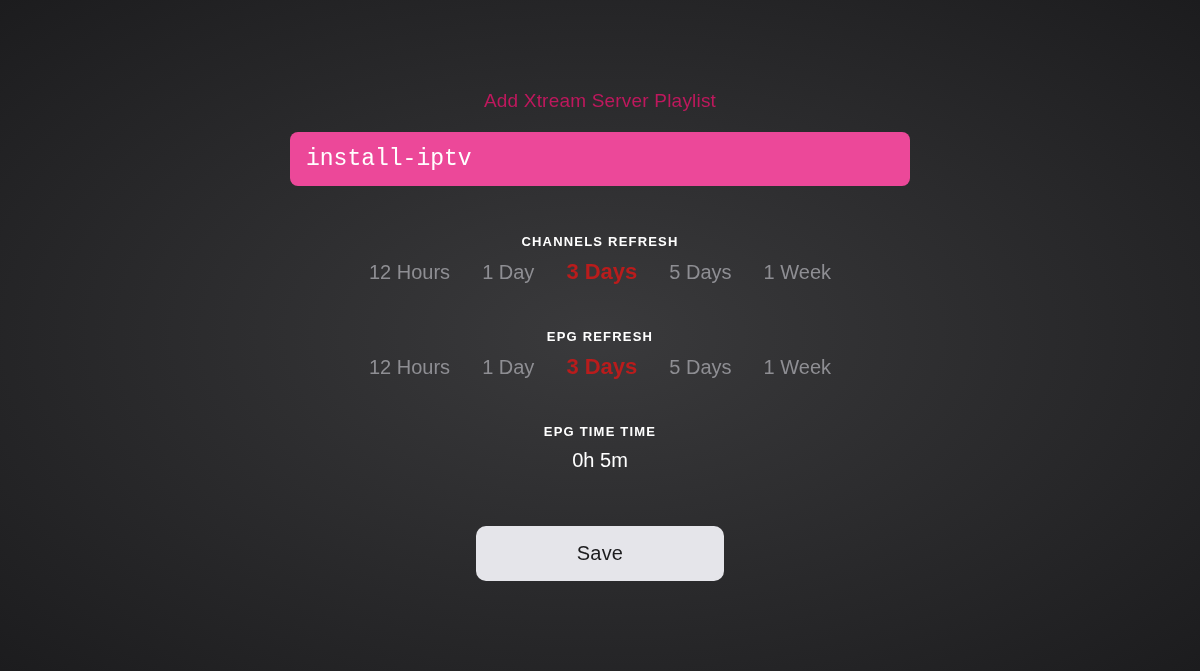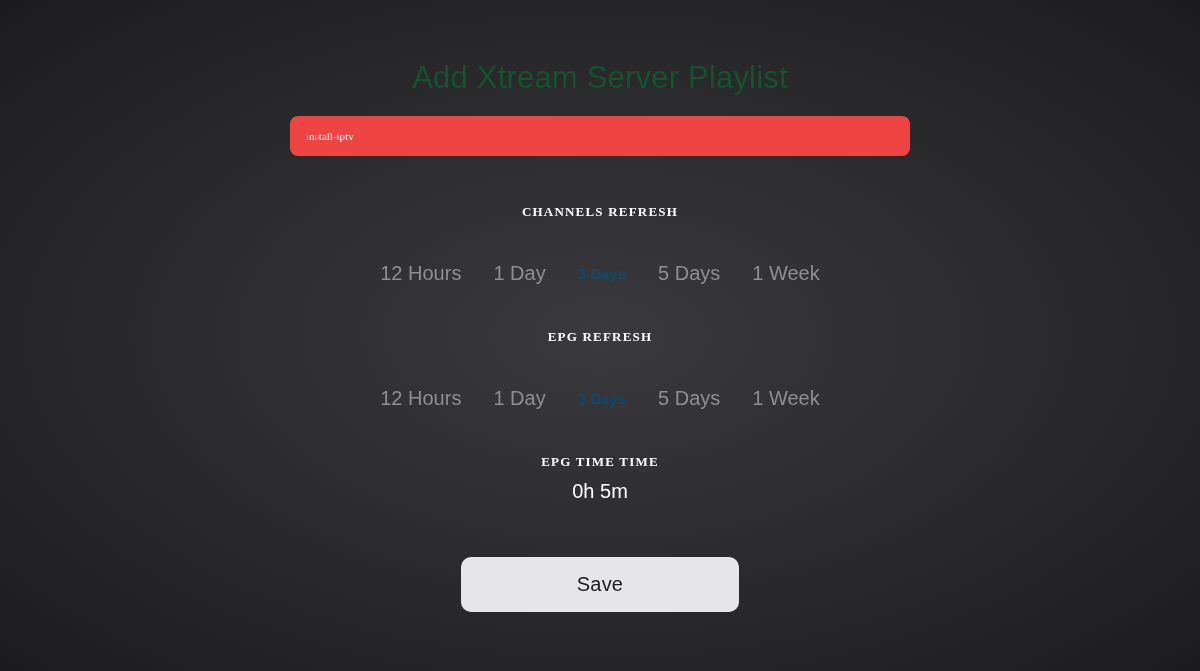--- a/index.html
+++ b/index.html
@@ -23,43 +23,43 @@
 
     .dialog {
       width: 620px;
       display: flex;
       flex-direction: column;
       align-items: center;
       gap: 0;
     }
 
     .dialog-title {
-      font-size: 31px;
+      font-size: 19px;
       font-weight: 500;
-      color: #14532d;
+      color: #be185d;
       margin-bottom: 20px;
       letter-spacing: 0.2px;
     }
 
     .form-container {
       width: 100%;
       display: flex;
       flex-direction: column;
       gap: 8px;
       margin-bottom: 22px;
     }
 
     .input-field {
-      background: #ef4444;
+      background: #ec4899;
       border: none;
       border-radius: 8px;
       padding: 14px 16px;
       color: #ffffff;
-      font-size: 11px;
-      font-family: Liberation Serif, serif;
+      font-size: 23px;
+      font-family: Liberation Mono, monospace;
       outline: none;
       width: 100%;
     }
 
     .input-field::placeholder {
       color: #8e8e93;
     }
 
     .input-row {
       display: flex;
@@ -81,60 +81,58 @@
     }
 
     .section-label {
       font-size: 13px;
       font-weight: 700;
       color: #ffffff;
       letter-spacing: 1.2px;
       text-align: center;
       margin-top: 26px;
       margin-bottom: 10px;
-      font-family: Liberation Serif, serif;
     }
 
     .refresh-options {
       display: flex;
       justify-content: center;
       align-items: center;
       gap: 32px;
       margin-bottom: 18px;
     }
 
     .refresh-option {
       font-size: 20px;
       color: #8e8e93;
       cursor: pointer;
       font-weight: 400;
-      margin-top: 32px;
     }
 
     .refresh-option.selected {
-      color: #0c4a6e;
+      color: #b91c1c;
       font-weight: 700;
-      font-size: 15px;
+      font-size: 22px;
     }
 
     .epg-timeshift-value {
       font-size: 20px;
       color: #ffffff;
       text-align: center;
       margin-bottom: 6px;
       font-weight: 400;
     }
 
     .save-button {
       margin-top: 48px;
       background: #e5e5ea;
       border: none;
       border-radius: 10px;
       padding: 16px 12px;
-      width: 278px;
+      width: 248px;
       font-size: 20px;
       font-weight: 400;
       color: #1c1c1e;
       cursor: pointer;
       font-family: inherit;
       letter-spacing: 0.2px;
     }
   </style>
 </head>
 <body>

